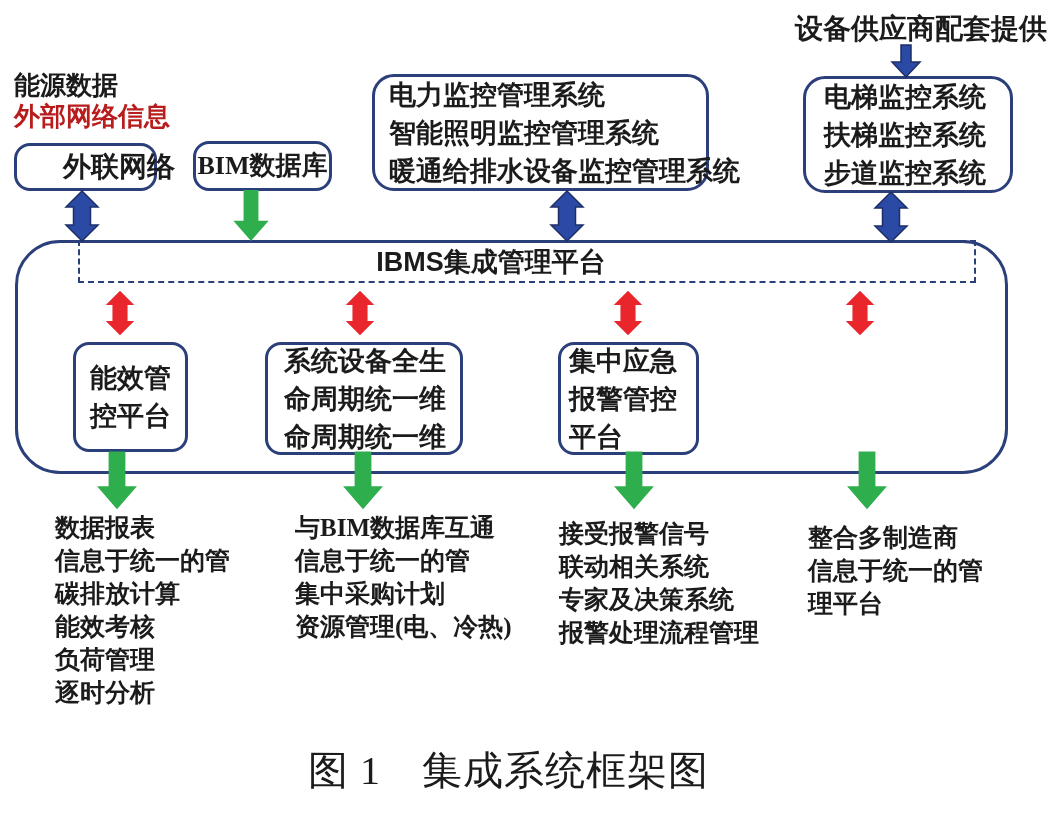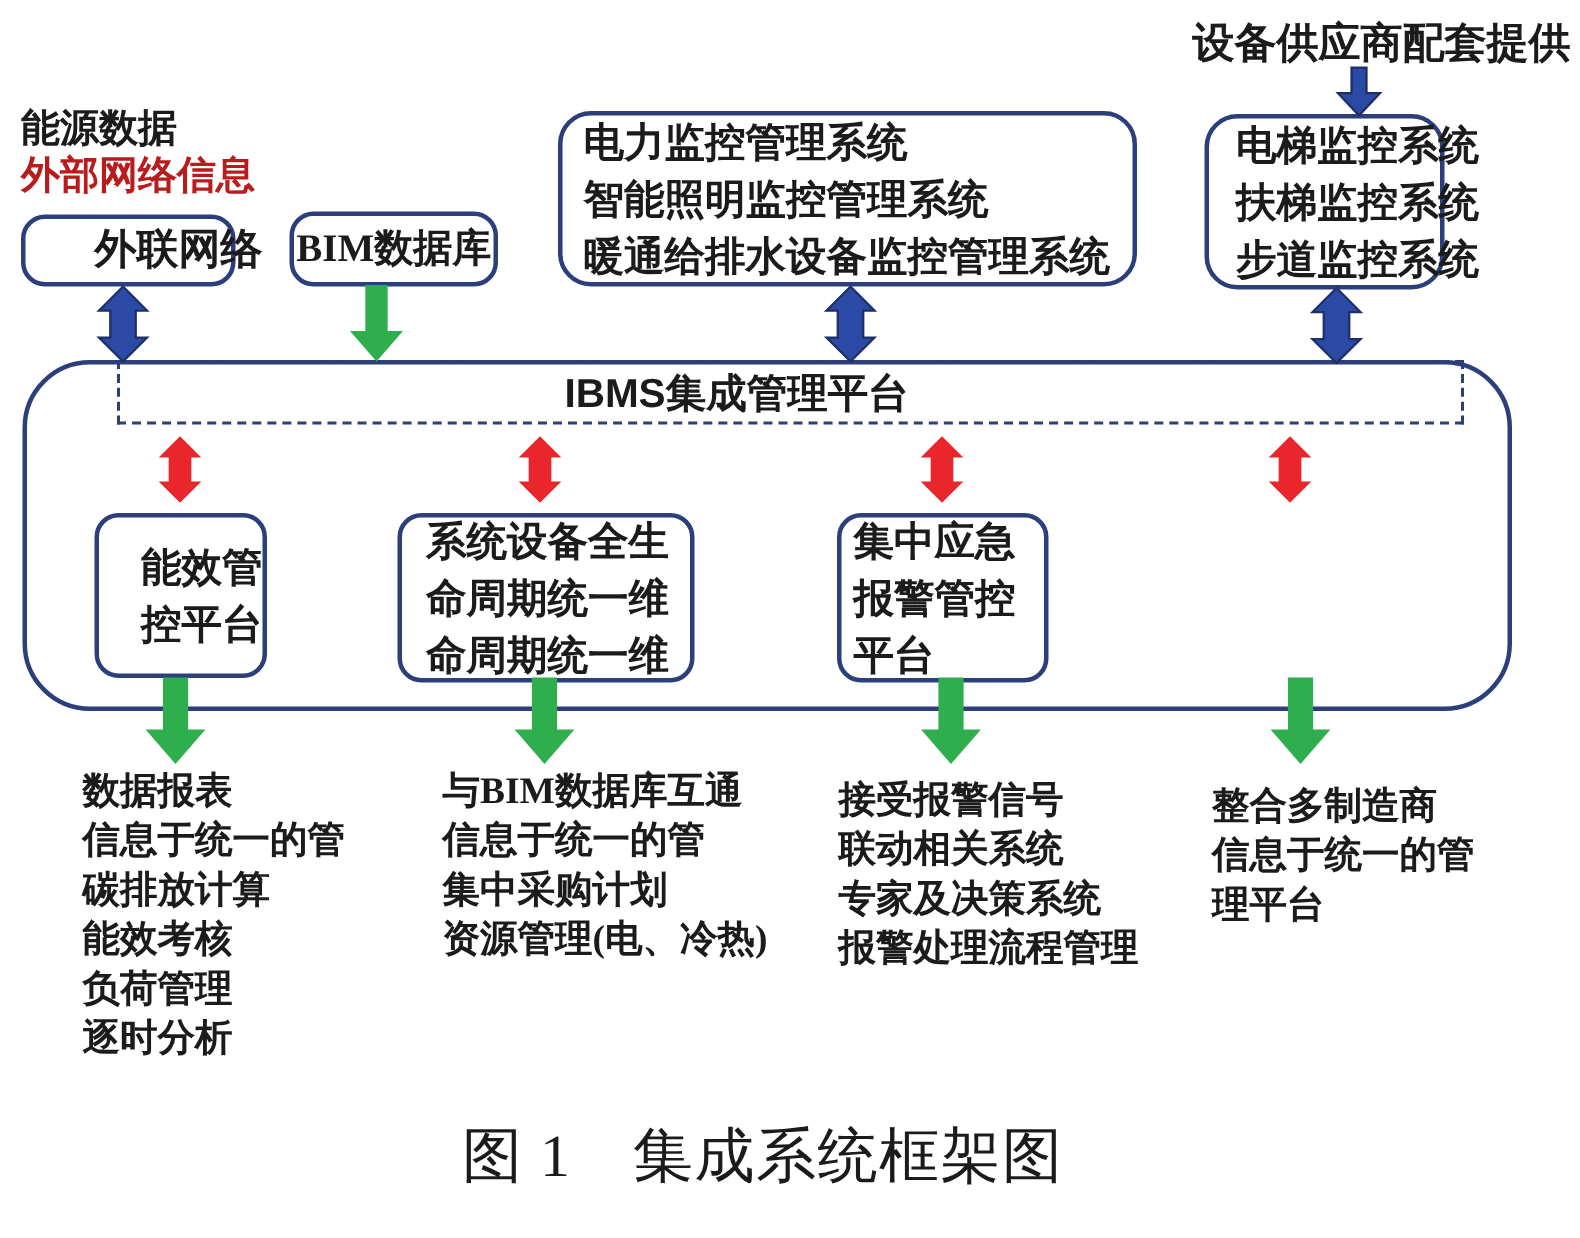--- a/index.html
+++ b/index.html
@@ -69,27 +69,27 @@
   </svg>
 
   <div class="box center" style="left:14px;top:143px;width:143px;height:48px;padding-left:46px;">
     <div class="bline" style="font-size:28px;">外联网络</div>
   </div>
 
   <div class="box center" style="left:193px;top:141px;width:139px;height:50px;">
     <div class="bline" style="font-size:26px;">BIM数据库</div>
   </div>
 
-  <div class="box bigbox" style="left:372px;top:74px;width:386px;height:117px;">
+  <div class="box bigbox" style="left:372px;top:74px;width:337px;height:117px;">
     <div class="bline">电力监控管理系统</div>
     <div class="bline">智能照明监控管理系统</div>
     <div class="bline">暖通给排水设备监控管理系统</div>
   </div>
 
-  <div class="box bigbox" style="left:803px;top:76px;width:160px;height:117px;padding-left:18px;">
+  <div class="box bigbox" style="left:803px;top:76px;width:210px;height:117px;padding-left:18px;">
     <div class="bline">电梯监控系统</div>
     <div class="bline">扶梯监控系统</div>
     <div class="bline">步道监控系统</div>
   </div>
 
   <svg class="arrow" style="left:64px;top:190px;" width="36" height="52" viewBox="0 0 36 52">
     <polygon class="arrow-blue" points="18,1 34,17 26.5,17 26.5,35 34,35 18,51 2,35 9.5,35 9.5,17 2,17"></polygon>
   </svg>
 
   <svg class="arrow" style="left:232px;top:190px;" width="38" height="52" viewBox="0 0 40 56">
@@ -116,21 +116,21 @@
   <svg class="arrow" style="left:344px;top:285px;" width="32" height="56" viewBox="0 0 36 52">
     <polygon class="arrow-red" points="18,1 34,17 26.5,17 26.5,35 34,35 18,51 2,35 9.5,35 9.5,17 2,17"></polygon>
   </svg>
   <svg class="arrow" style="left:612px;top:285px;" width="32" height="56" viewBox="0 0 36 52">
     <polygon class="arrow-red" points="18,1 34,17 26.5,17 26.5,35 34,35 18,51 2,35 9.5,35 9.5,17 2,17"></polygon>
   </svg>
   <svg class="arrow" style="left:844px;top:285px;" width="32" height="56" viewBox="0 0 36 52">
     <polygon class="arrow-red" points="18,1 34,17 26.5,17 26.5,35 34,35 18,51 2,35 9.5,35 9.5,17 2,17"></polygon>
   </svg>
 
-  <div class="box" style="left:63px;top:342px;width:115px;height:110px;padding-left:28px;">
+  <div class="box" style="left:73px;top:342px;width:115px;height:110px;padding-left:14px;">
     <div class="bline">能效管</div>
     <div class="bline">控平台</div>
   </div>
 
   <div class="box" style="left:265px;top:342px;width:198px;height:113px;padding-left:16px;">
     <div class="bline">系统设备全生</div>
     <div class="bline">命周期统一维</div>
     <div class="bline">命周期统一维</div>
   </div>
 

